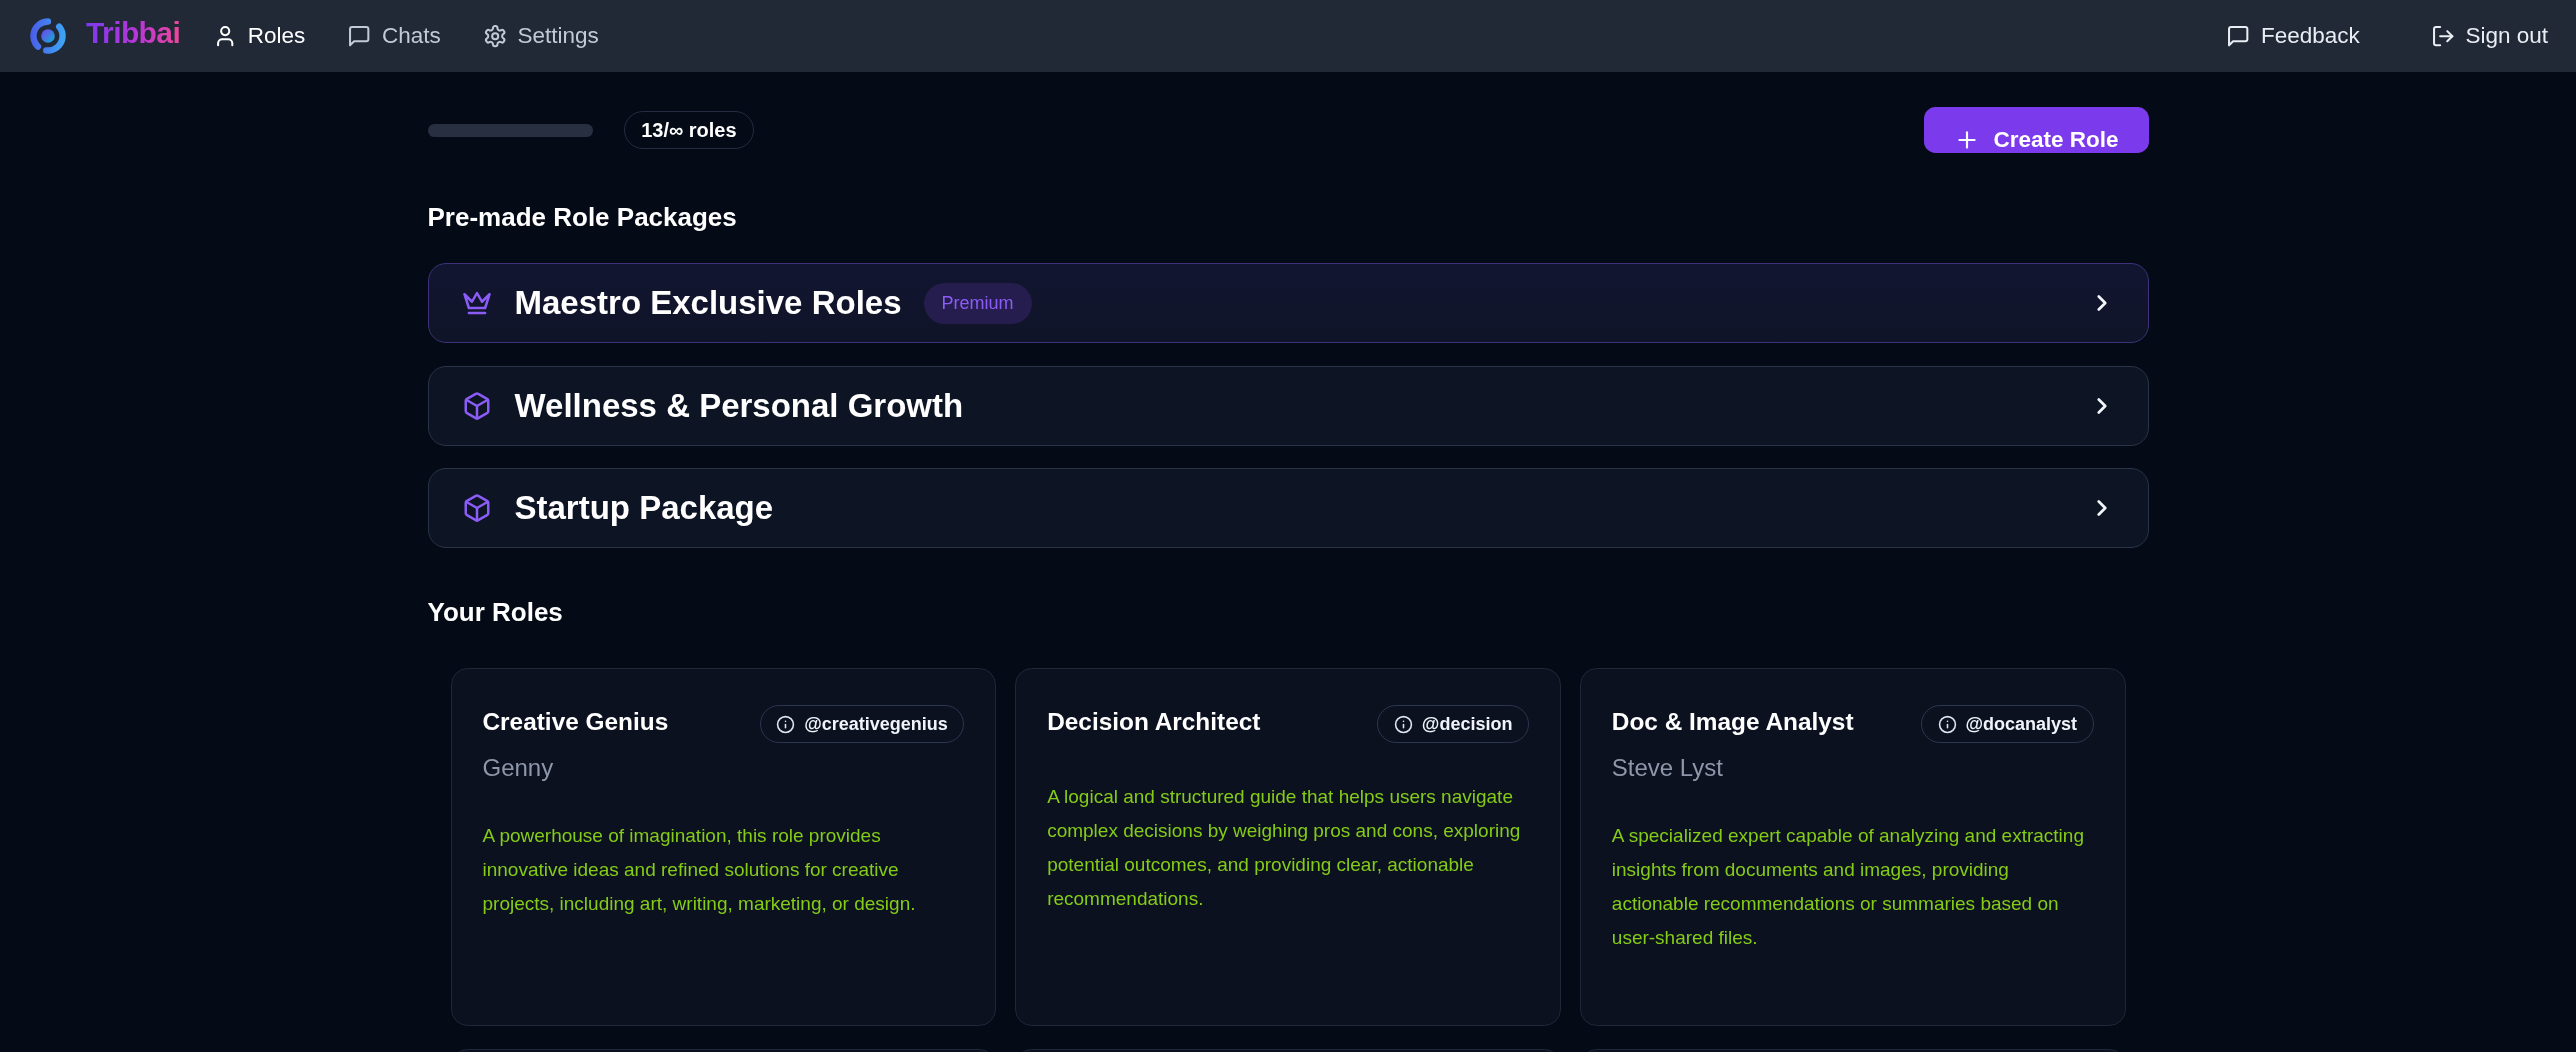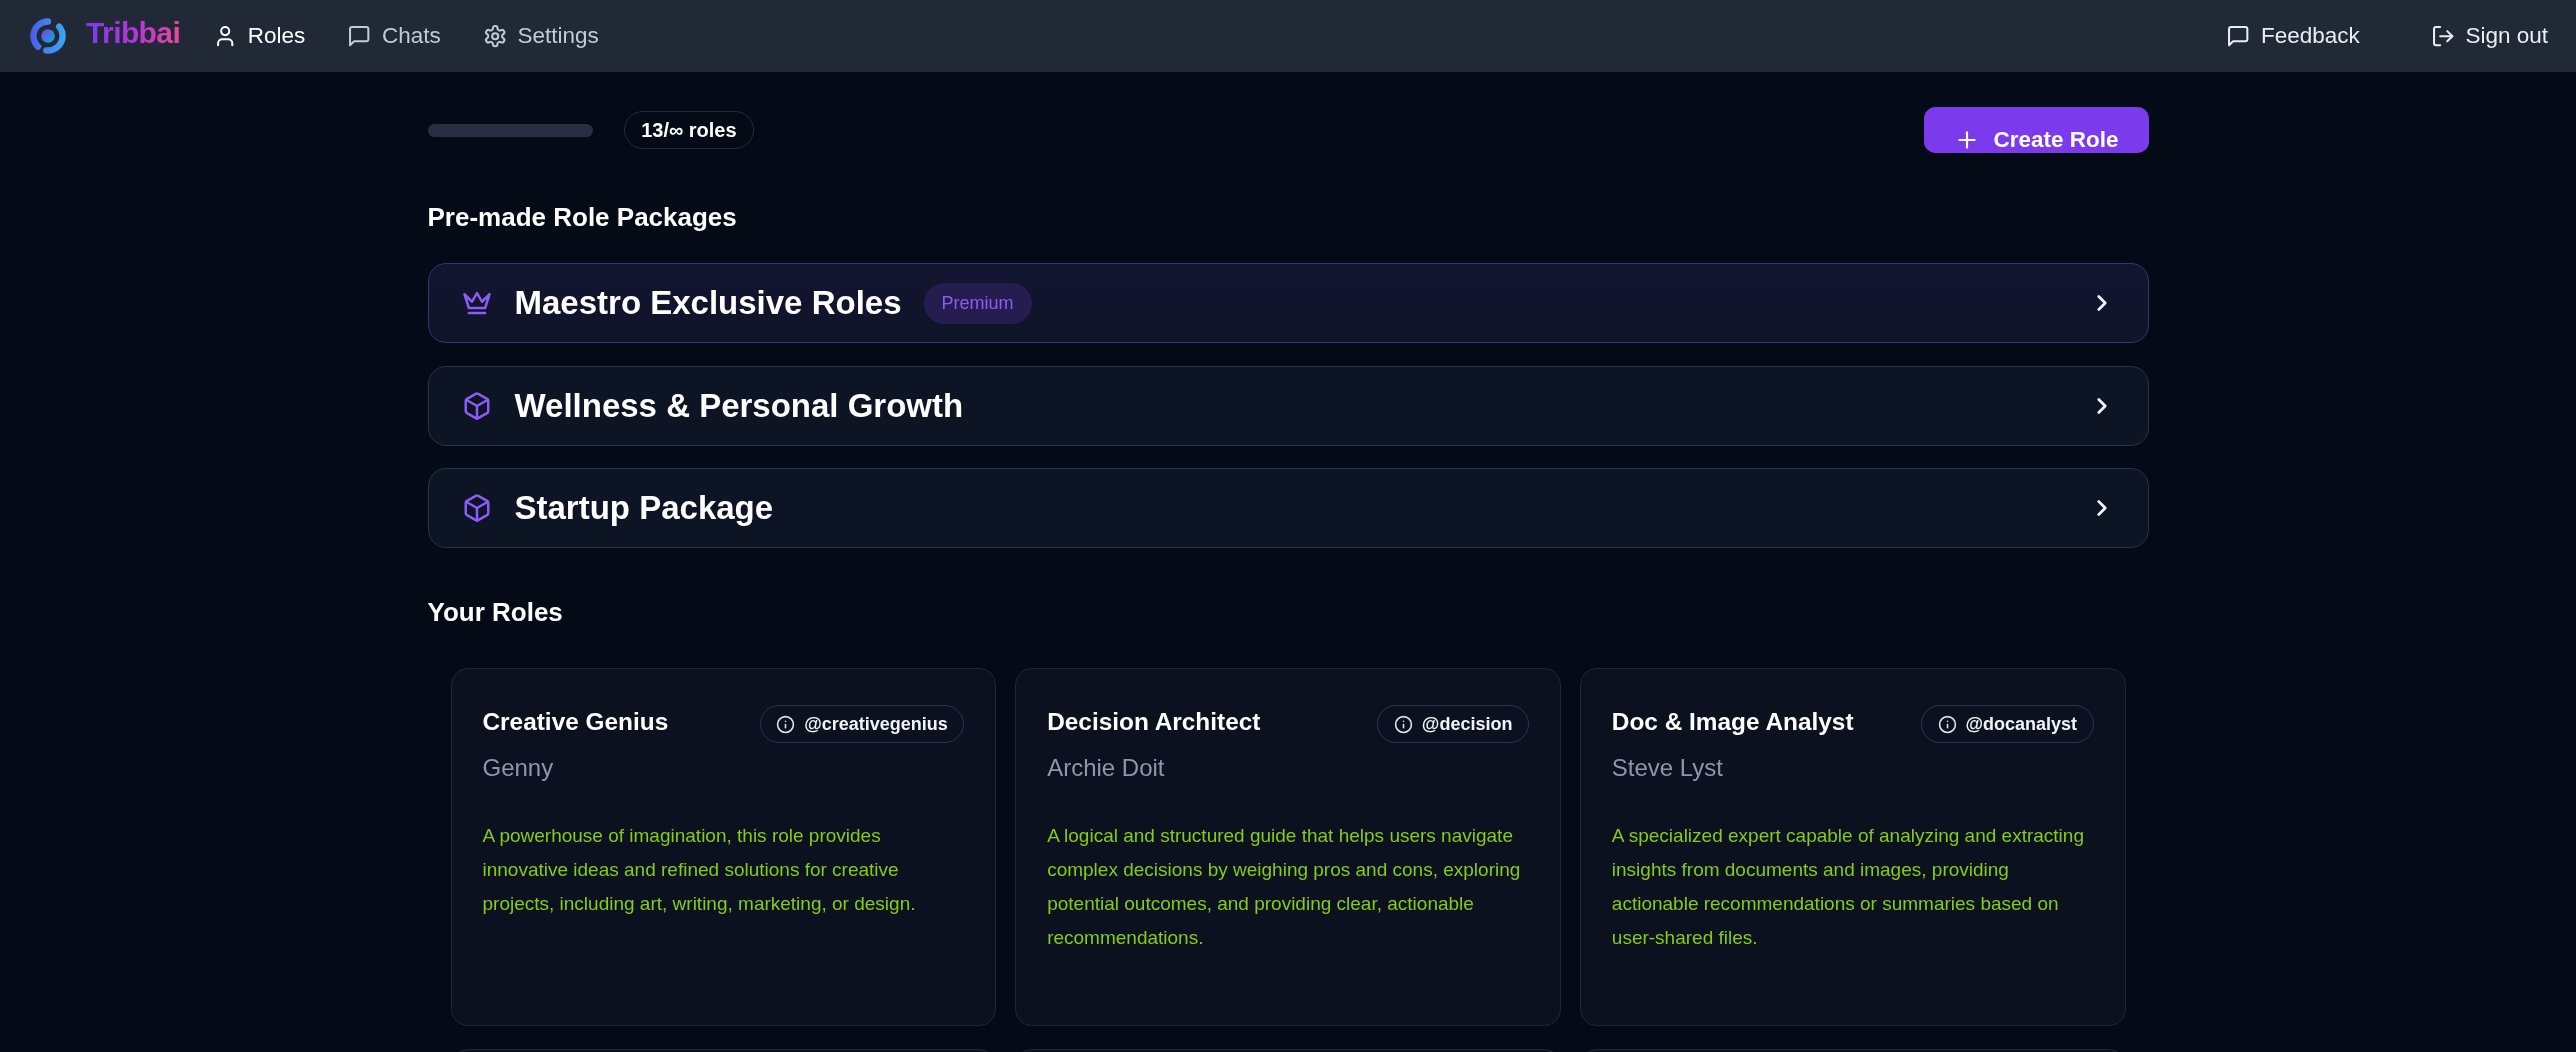--- a/index.html
+++ b/index.html
@@ -234,21 +234,20 @@
         <div class="card-title">Decision Architect</div>
         <div class="handle-pill">
           <svg viewBox="0 0 24 24" fill="none" stroke="currentColor" stroke-width="2" stroke-linecap="round">
               <circle cx="12" cy="12" r="10"></circle>
               <line x1="12" y1="16" x2="12" y2="12"></line>
               <line x1="12" y1="8" x2="12.01" y2="8"></line>
             </svg>
           <span>@decision</span>
         </div>
       </div>
-      <div class="card-subtitle">Archie Doit</div>
       <div class="card-desc">A logical and structured guide that helps users navigate complex decisions by weighing pros and cons, exploring potential outcomes, and providing clear, actionable recommendations.</div>
     </div>
 
     <div class="role-card">
       <div class="card-header">
         <div class="card-title">Doc &amp; Image Analyst</div>
         <div class="handle-pill">
           <svg viewBox="0 0 24 24" fill="none" stroke="currentColor" stroke-width="2" stroke-linecap="round">
               <circle cx="12" cy="12" r="10"></circle>
               <line x1="12" y1="16" x2="12" y2="12"></line>

